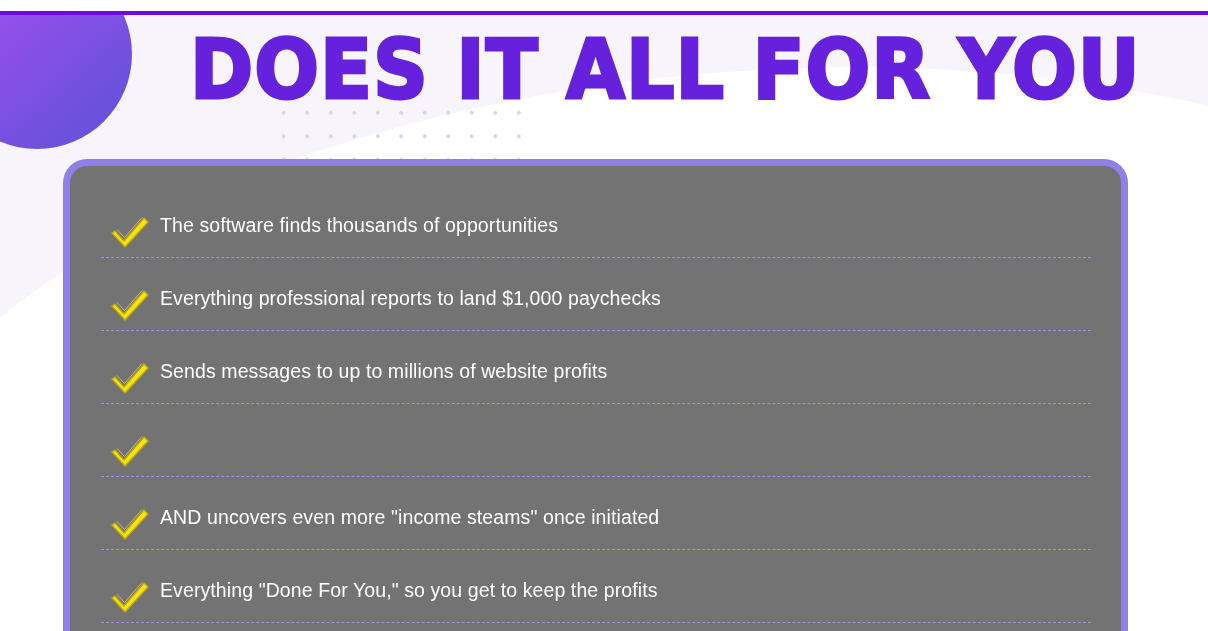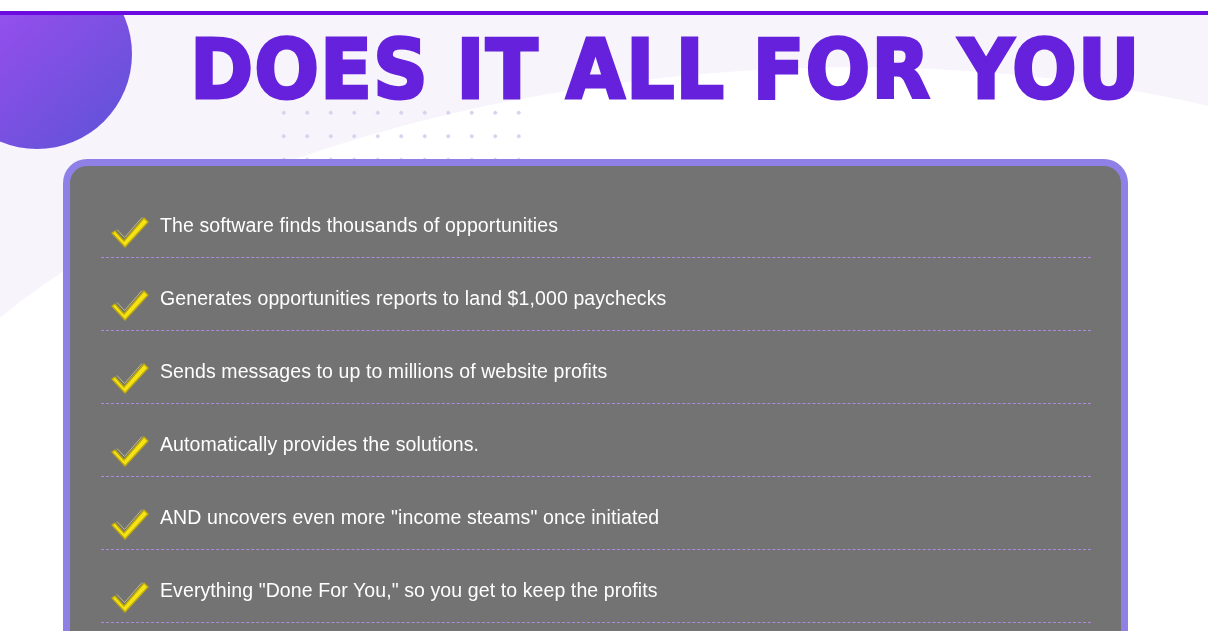--- a/index.html
+++ b/index.html
@@ -214,21 +214,21 @@
         <span class="divider"></span>
       </div>
 
       <div class="list-item">
         <span class="check-icon">
           <svg viewBox="0 0 38 34">
             <path d="M4 17 L13 27 L33 4 L37 8 L14 33 L1 19 Z" fill="#f5e415" stroke="#bfa90c" stroke-width="1.4" stroke-linejoin="round"></path>
             <path d="M6 15.5 L13.5 23.5 L31 3.5" fill="none" stroke="#fff28a" stroke-width="1" opacity="0.55"></path>
           </svg>
         </span>
-        <span class="item-text">Generates opportunities reports to land $1,000 paychecks</span>
+        <span class="item-text">Everything professional reports to land $1,000 paychecks</span>
         <span class="divider"></span>
       </div>
 
       <div class="list-item">
         <span class="check-icon">
           <svg viewBox="0 0 38 34">
             <path d="M4 17 L13 27 L33 4 L37 8 L14 33 L1 19 Z" fill="#f5e415" stroke="#bfa90c" stroke-width="1.4" stroke-linejoin="round"></path>
             <path d="M6 15.5 L13.5 23.5 L31 3.5" fill="none" stroke="#fff28a" stroke-width="1" opacity="0.55"></path>
           </svg>
         </span>
@@ -236,21 +236,20 @@
         <span class="divider"></span>
       </div>
 
       <div class="list-item">
         <span class="check-icon">
           <svg viewBox="0 0 38 34">
             <path d="M4 17 L13 27 L33 4 L37 8 L14 33 L1 19 Z" fill="#f5e415" stroke="#bfa90c" stroke-width="1.4" stroke-linejoin="round"></path>
             <path d="M6 15.5 L13.5 23.5 L31 3.5" fill="none" stroke="#fff28a" stroke-width="1" opacity="0.55"></path>
           </svg>
         </span>
-        <span class="item-text">Automatically provides the solutions.</span>
         <span class="divider"></span>
       </div>
 
       <div class="list-item">
         <span class="check-icon">
           <svg viewBox="0 0 38 34">
             <path d="M4 17 L13 27 L33 4 L37 8 L14 33 L1 19 Z" fill="#f5e415" stroke="#bfa90c" stroke-width="1.4" stroke-linejoin="round"></path>
             <path d="M6 15.5 L13.5 23.5 L31 3.5" fill="none" stroke="#fff28a" stroke-width="1" opacity="0.55"></path>
           </svg>
         </span>

